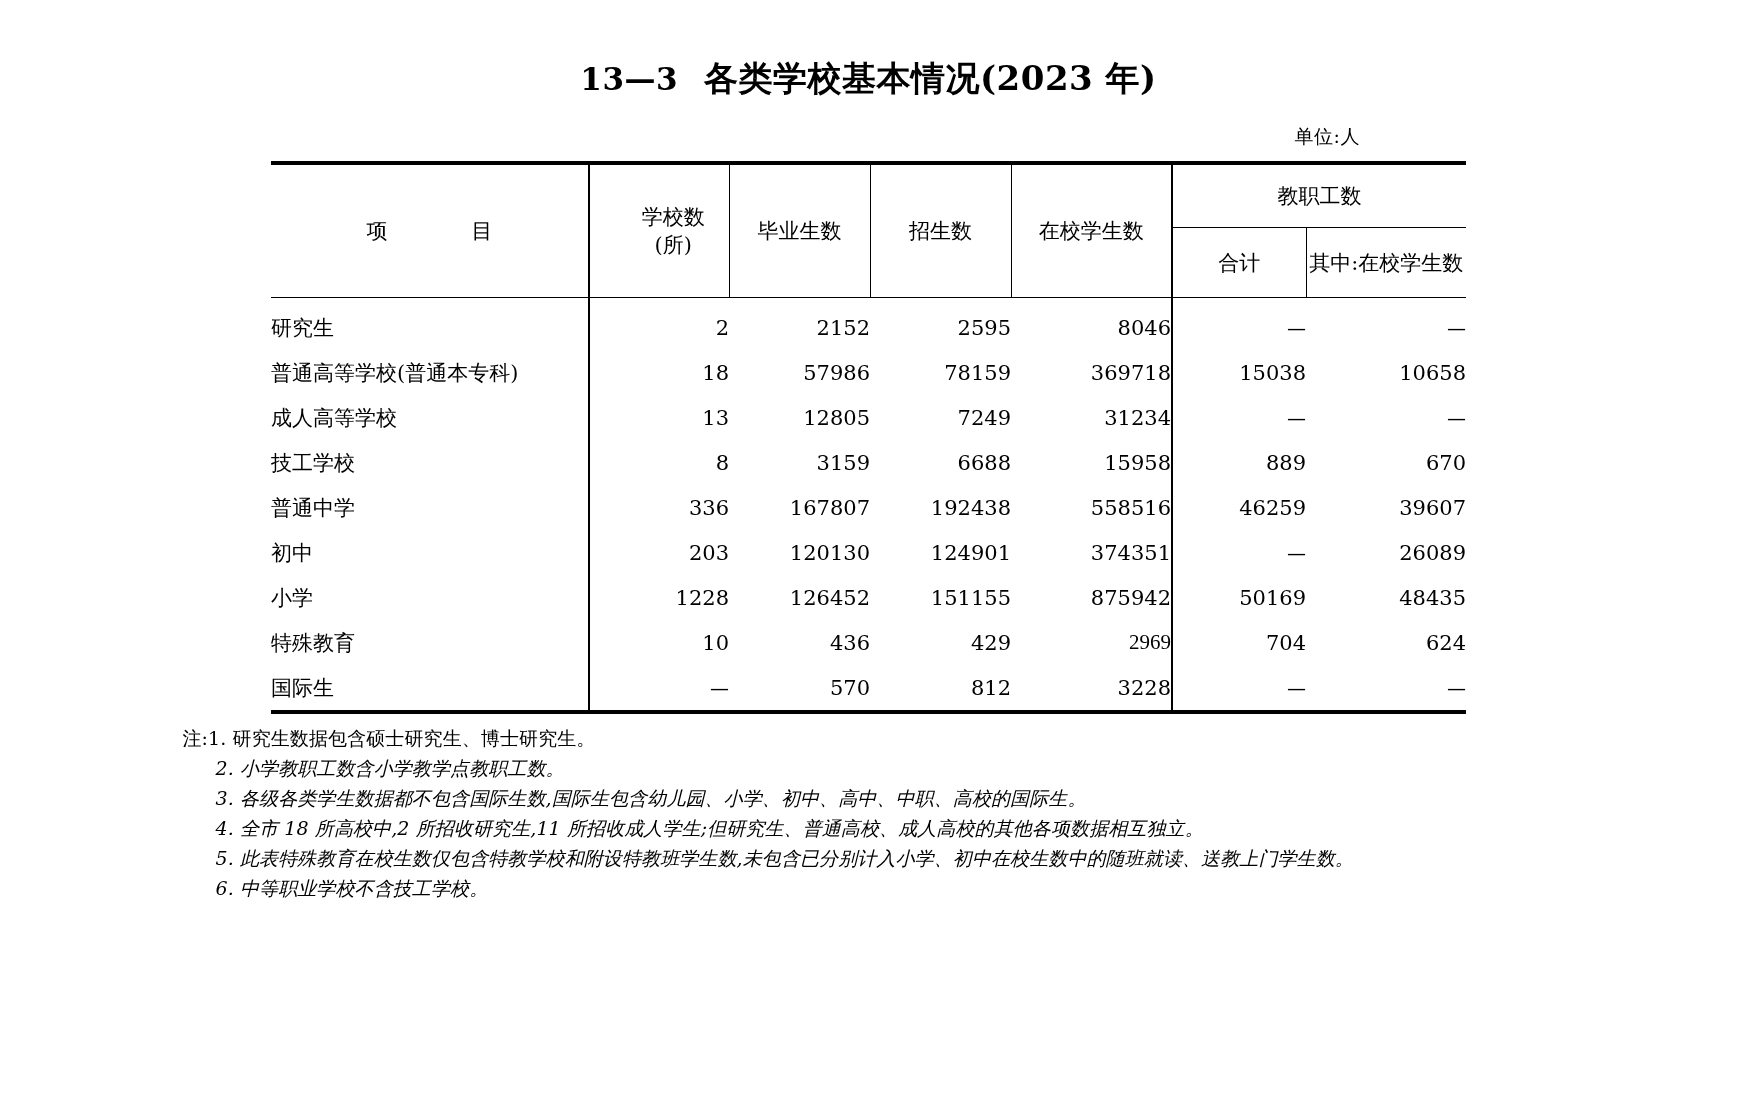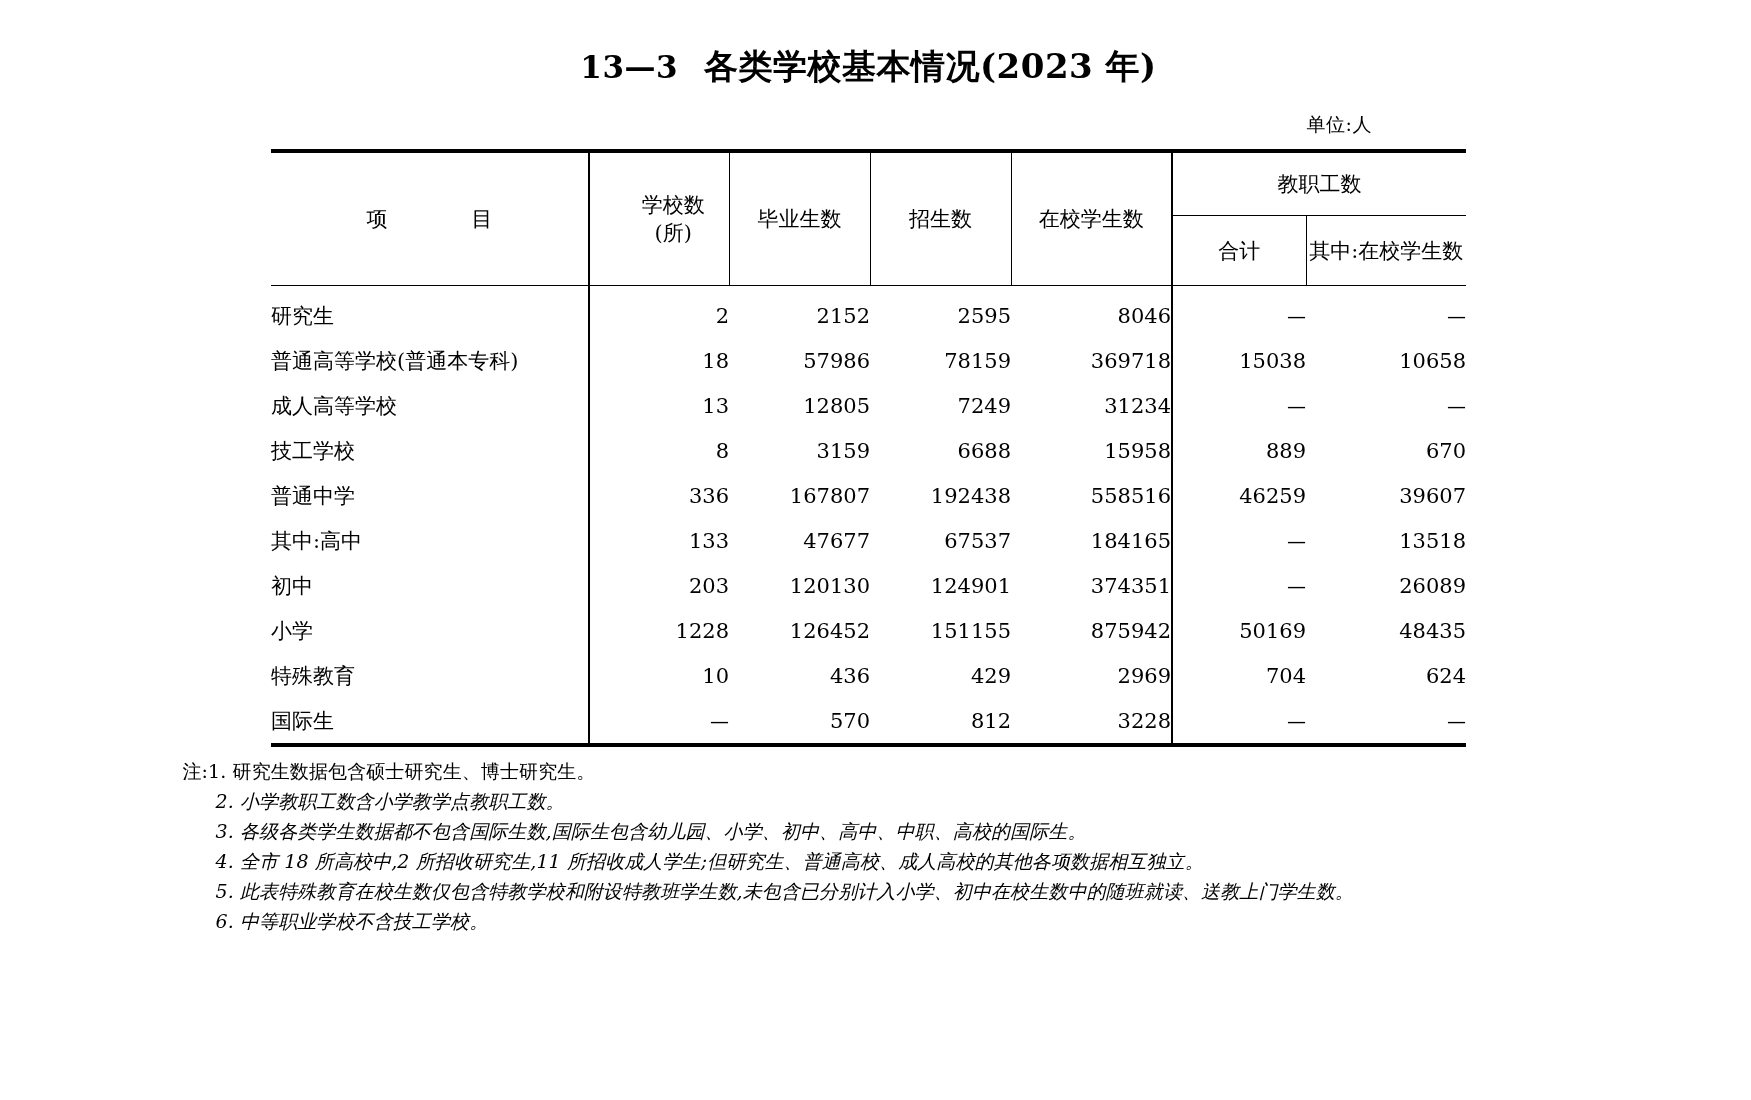--- a/index.html
+++ b/index.html
@@ -13,21 +13,21 @@
     height: 1100px;
     font-family: "DejaVu Serif", "Liberation Serif", serif;
     color: #000000;
     -webkit-font-smoothing: none;
   }
   .page {
     position: relative;
     width: 1737px;
     height: 1100px;
     box-sizing: border-box;
-    padding: 0;
+    padding: 12px;
   }
 
   
   .title-row {
     text-align: center;
     padding-top: 44px;
     font-size: 34px;
     font-weight: bold;
     letter-spacing: 0.5px;
     white-space: nowrap;
@@ -245,29 +245,20 @@
           <tr>
             <td class="lbl">普通中学</td>
             <td class="num">336</td>
             <td class="num">167807</td>
             <td class="num">192438</td>
             <td class="num" style="border-right: 2.5px solid rgb(0, 0, 0);">558516</td>
             <td class="num">46259</td>
             <td class="num">39607</td>
           </tr>
           <tr>
-            <td class="lbl indent1">其中:高中</td>
-            <td class="num">133</td>
-            <td class="num">47677</td>
-            <td class="num">67537</td>
-            <td class="num" style="border-right: 2.5px solid rgb(0, 0, 0);">184165</td>
-            <td class="num dash">—</td>
-            <td class="num">13518</td>
-          </tr>
-          <tr>
             <td class="lbl indent2">初中</td>
             <td class="num">203</td>
             <td class="num">120130</td>
             <td class="num">124901</td>
             <td class="num" style="border-right: 2.5px solid rgb(0, 0, 0);">374351</td>
             <td class="num dash">—</td>
             <td class="num">26089</td>
           </tr>
           <tr>
             <td class="lbl">小学</td>
@@ -276,21 +267,21 @@
             <td class="num">151155</td>
             <td class="num" style="border-right: 2.5px solid rgb(0, 0, 0);">875942</td>
             <td class="num">50169</td>
             <td class="num">48435</td>
           </tr>
           <tr>
             <td class="lbl">特殊教育</td>
             <td class="num">10</td>
             <td class="num">436</td>
             <td class="num">429</td>
-            <td class="num" style="border-right: 2.5px solid rgb(0, 0, 0);">2969</td>
+            <td class="num" style="border-right: 2.5px solid rgb(0, 0, 0); font-family: Liberation Serif, serif;">2969</td>
             <td class="num">704</td>
             <td class="num">624</td>
           </tr>
           <tr>
             <td class="lbl">国际生</td>
             <td class="num dash">—</td>
             <td class="num">570</td>
             <td class="num">812</td>
             <td class="num" style="border-right: 2.5px solid rgb(0, 0, 0);">3228</td>
             <td class="num dash">—</td>

